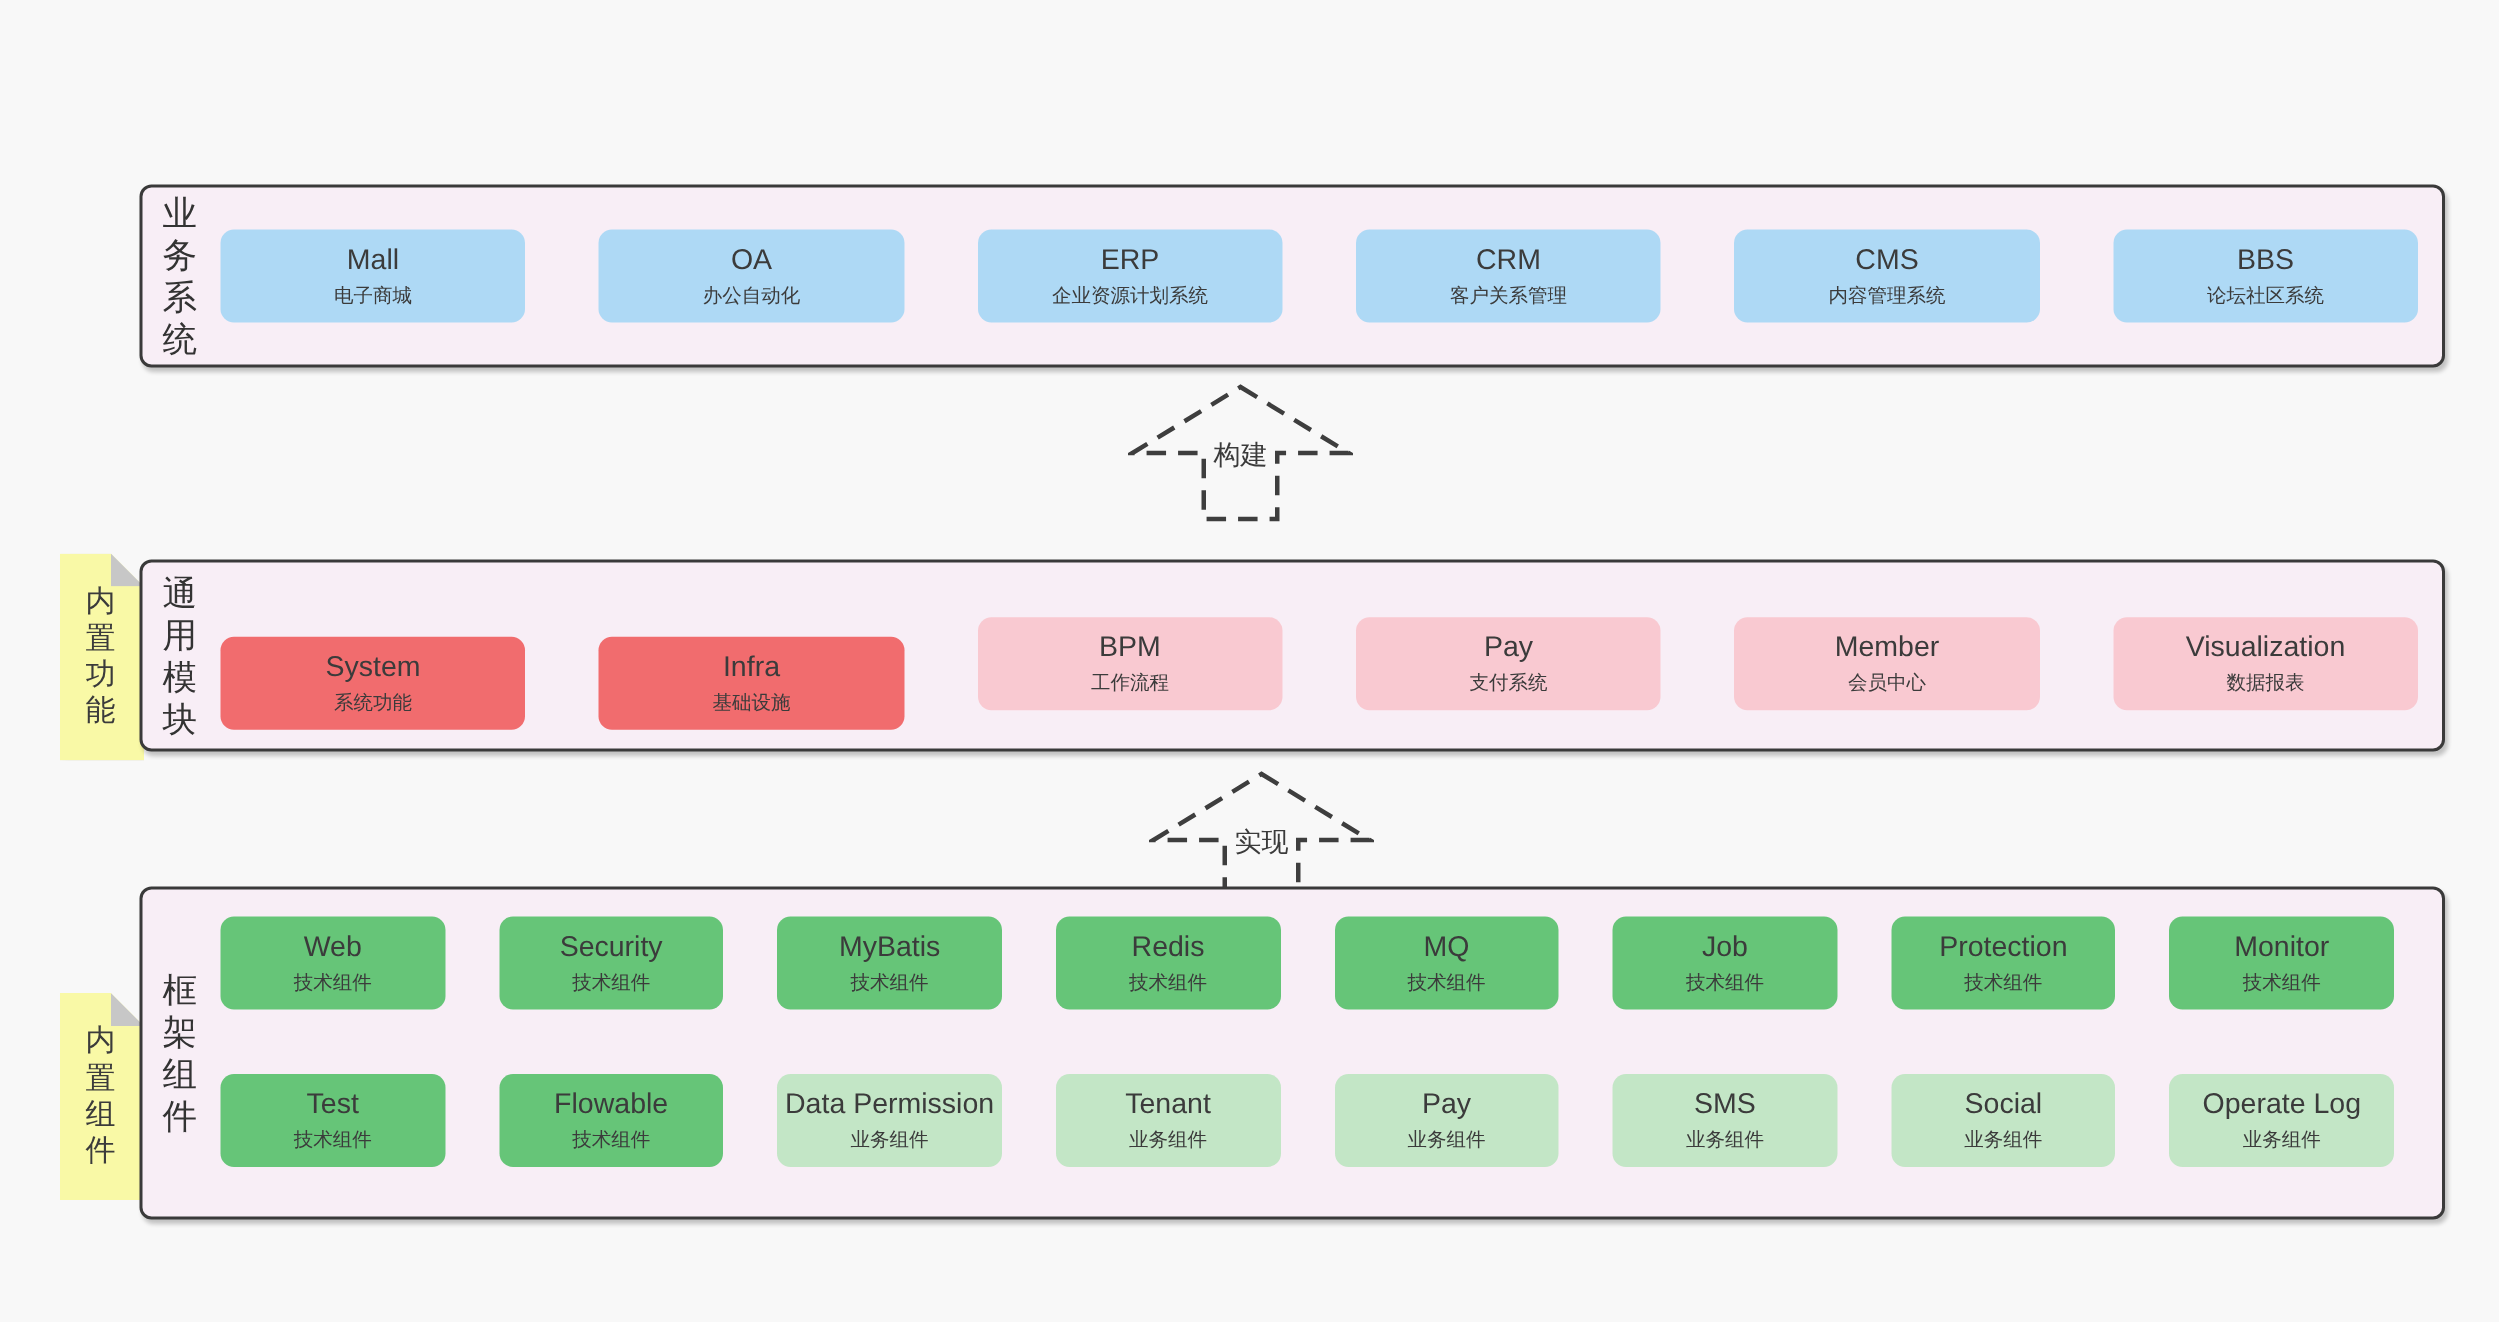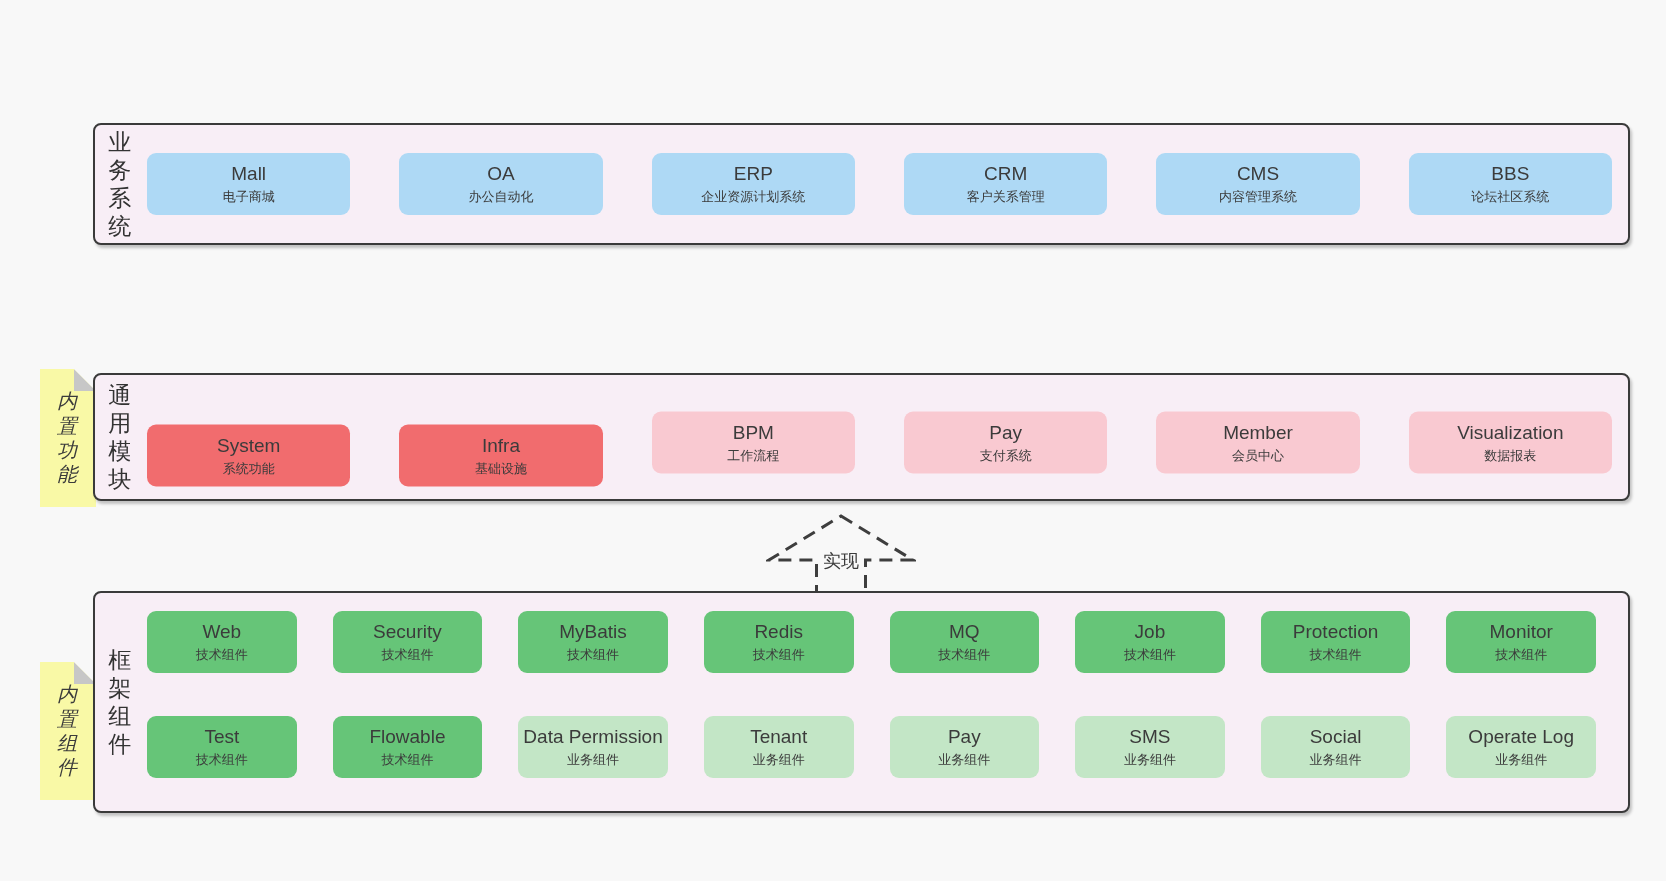--- a/index.html
+++ b/index.html
@@ -45,21 +45,21 @@
   .box.pink   { background:var(--c-pink,#f9c9d1);margin-top:24px; }
   .box.green  { background:var(--c-green,#66c578); }
   .box.lgreen { background:var(--c-green_light,#c3e6c6); }
 
   .note {
     position:absolute; left:40px; width:56px;
     background:var(--c-yellow,#f9f9a6);
     clip-path:polygon(0 0, calc(100% - 22px) 0, 100% 22px, 100% 100%, 0 100%);
     filter:drop-shadow(2px 2px 2px rgba(0,0,0,.25));
     display:flex; align-items:center; justify-content:center;
-    font-size:20px; color:#3b3b3b;font-style:italic;
+    font-size:20px; color:#3b3b3b;
   }
   #note-functions  { top:369px; height:138px; }
   #note-components { top:662px; height:138px; }
   .fold {
     position:absolute; top:0; right:0; width:22px; height:22px;
     background:#c7c7c7;
     clip-path:polygon(0 0, 100% 100%, 0 100%);
   }
 
   .arrow { position:absolute; width:150px; height:94px; }
@@ -111,20 +111,26 @@
         <div class="t">CMS</div>
         <div class="s">内容管理系统</div>
       </div>
       <div class="box blue">
         <div class="t">BBS</div>
         <div class="s">论坛社区系统</div>
       </div>
     </div>
   </div>
 
+  <div class="arrow" id="arrow-build">
+    <svg width="150" height="94" viewBox="0 0 150 94">
+      <path d="M75 3 L147 47 L99.5 47 L99.5 91 L50.5 91 L50.5 47 L3 47 Z" fill="none" stroke="#3e3e3e" stroke-width="3" stroke-dasharray="13 8"></path>
+    </svg>
+    <div class="arrow-label">构建</div>
+  </div>
 
   <div class="panel" id="band-modules">
     <div class="band-label">
       <div class="v-text">通用模块</div>
     </div>
     <div class="row row6 vcenter">
       <div class="box red">
         <div class="t">System</div>
         <div class="s">系统功能</div>
       </div>

